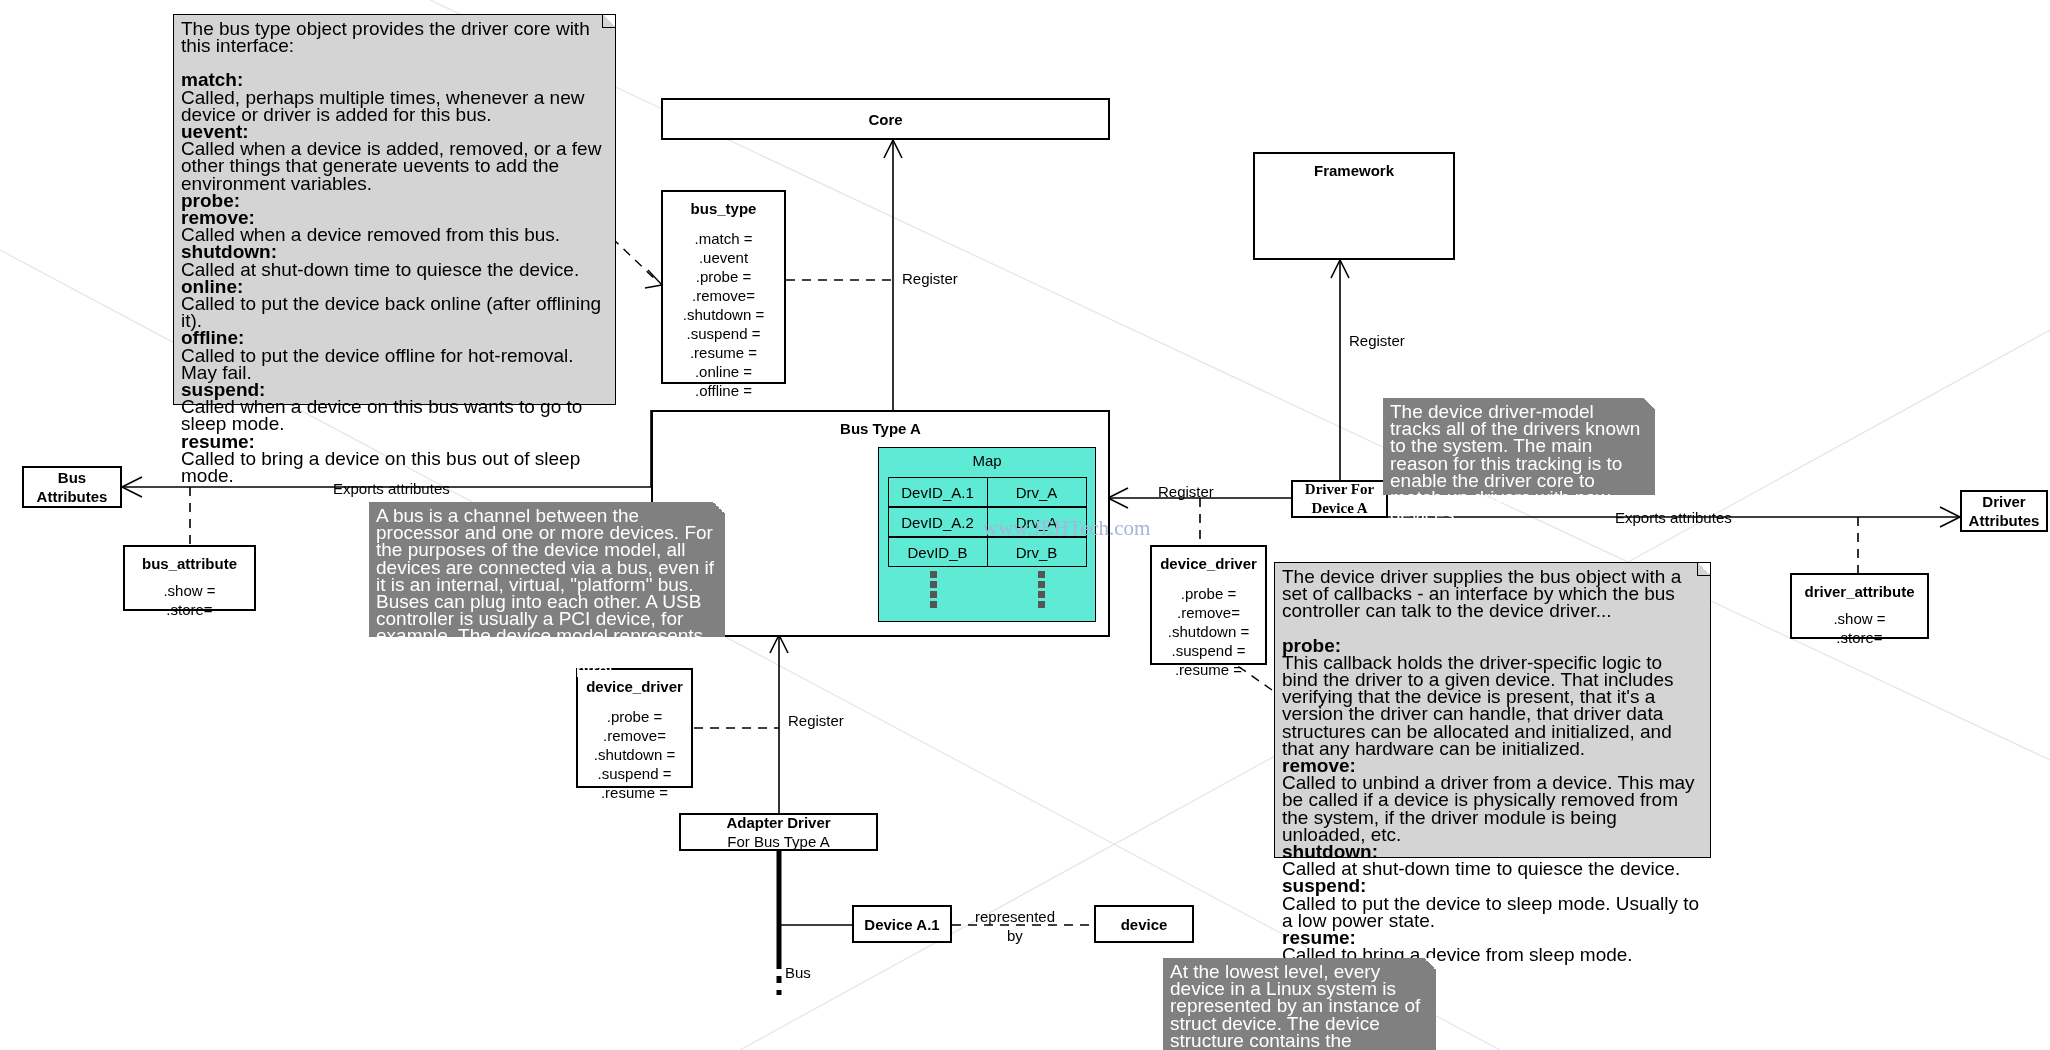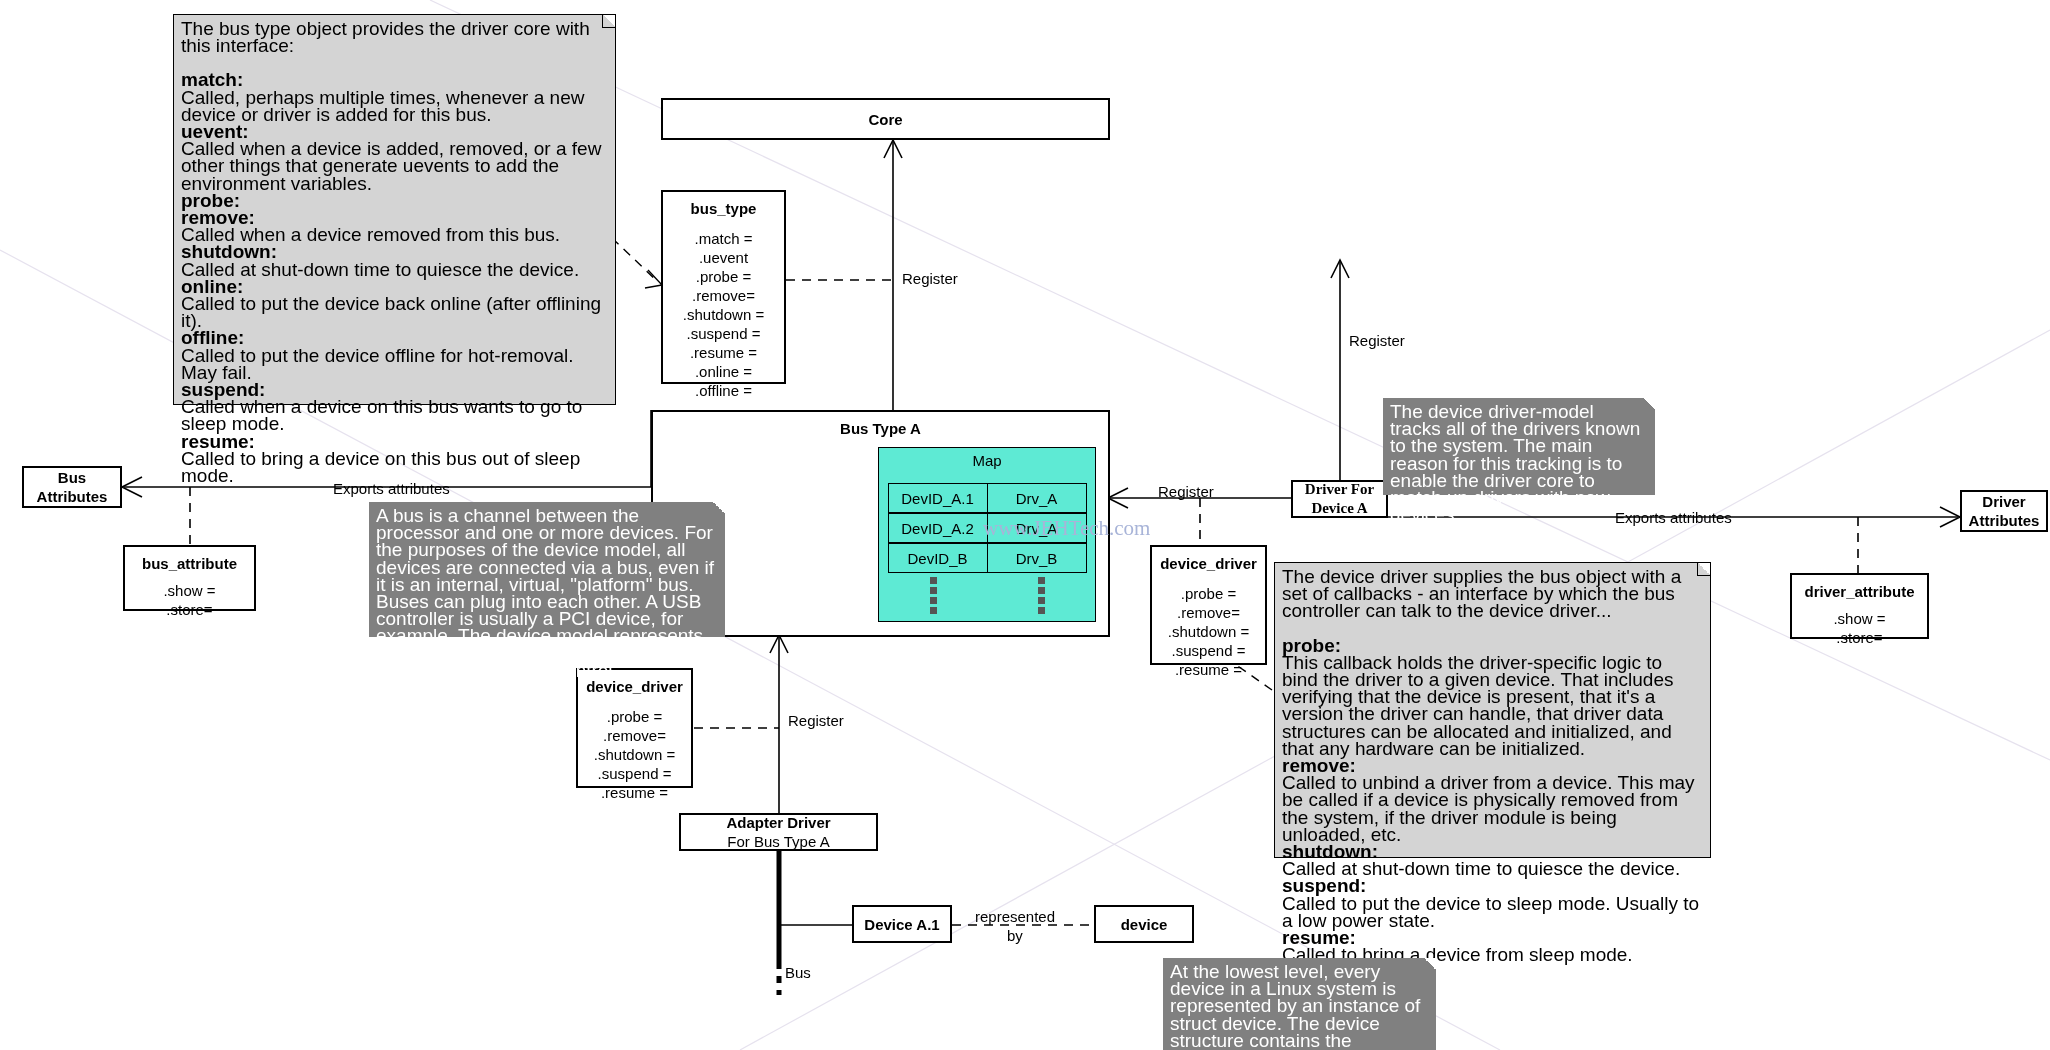--- a/index.html
+++ b/index.html
@@ -94,21 +94,21 @@
     background: #5eead4;
   }
   .maptable .maplabel {
     text-align: center;
     font-size: 15px;
     line-height: 20px;
     padding-top: 3px;
   }
   .maptable table {
     border-collapse: collapse;
-    margin: 12px auto 0 auto;
+    margin: 6px auto 0 auto;
   }
   .maptable td {
     border: 1px solid #000;
     width: 96px;
     height: 26px;
     text-align: center;
     font-size: 15px;
     color: #000;
   }
   .maptable tr.thickrow td { border-top: 2px solid #000; border-bottom: 2px solid #000; }
@@ -197,20 +197,23 @@
 
     <line x1="779" y1="925" x2="852" y2="925" stroke="#000" stroke-width="1.6"></line>
 
     <line x1="952" y1="925" x2="1094" y2="925" stroke="#000" stroke-width="1.6" stroke-dasharray="9,7"></line>
   </svg>
 
   <div class="box" style="left:661px; top:98px; width:449px; height:42px; display:flex; align-items:center; justify-content:center;">
     <div class="title">Core</div>
   </div>
 
+  <div class="box" style="left:1253px; top:152px; width:202px; height:108px; padding-top:7px;">
+    <div class="title">Framework</div>
+  </div>
 
   <div class="box" style="left:661px; top:190px; width:125px; height:194px; padding-top:7px;">
     <div class="title">bus_type</div>
     <div class="members" style="margin-top:11px;">
       <div>.match =</div>
       <div>.uevent</div>
       <div>.probe =</div>
       <div>.remove=</div>
       <div>.shutdown =</div>
       <div>.suspend =</div>

